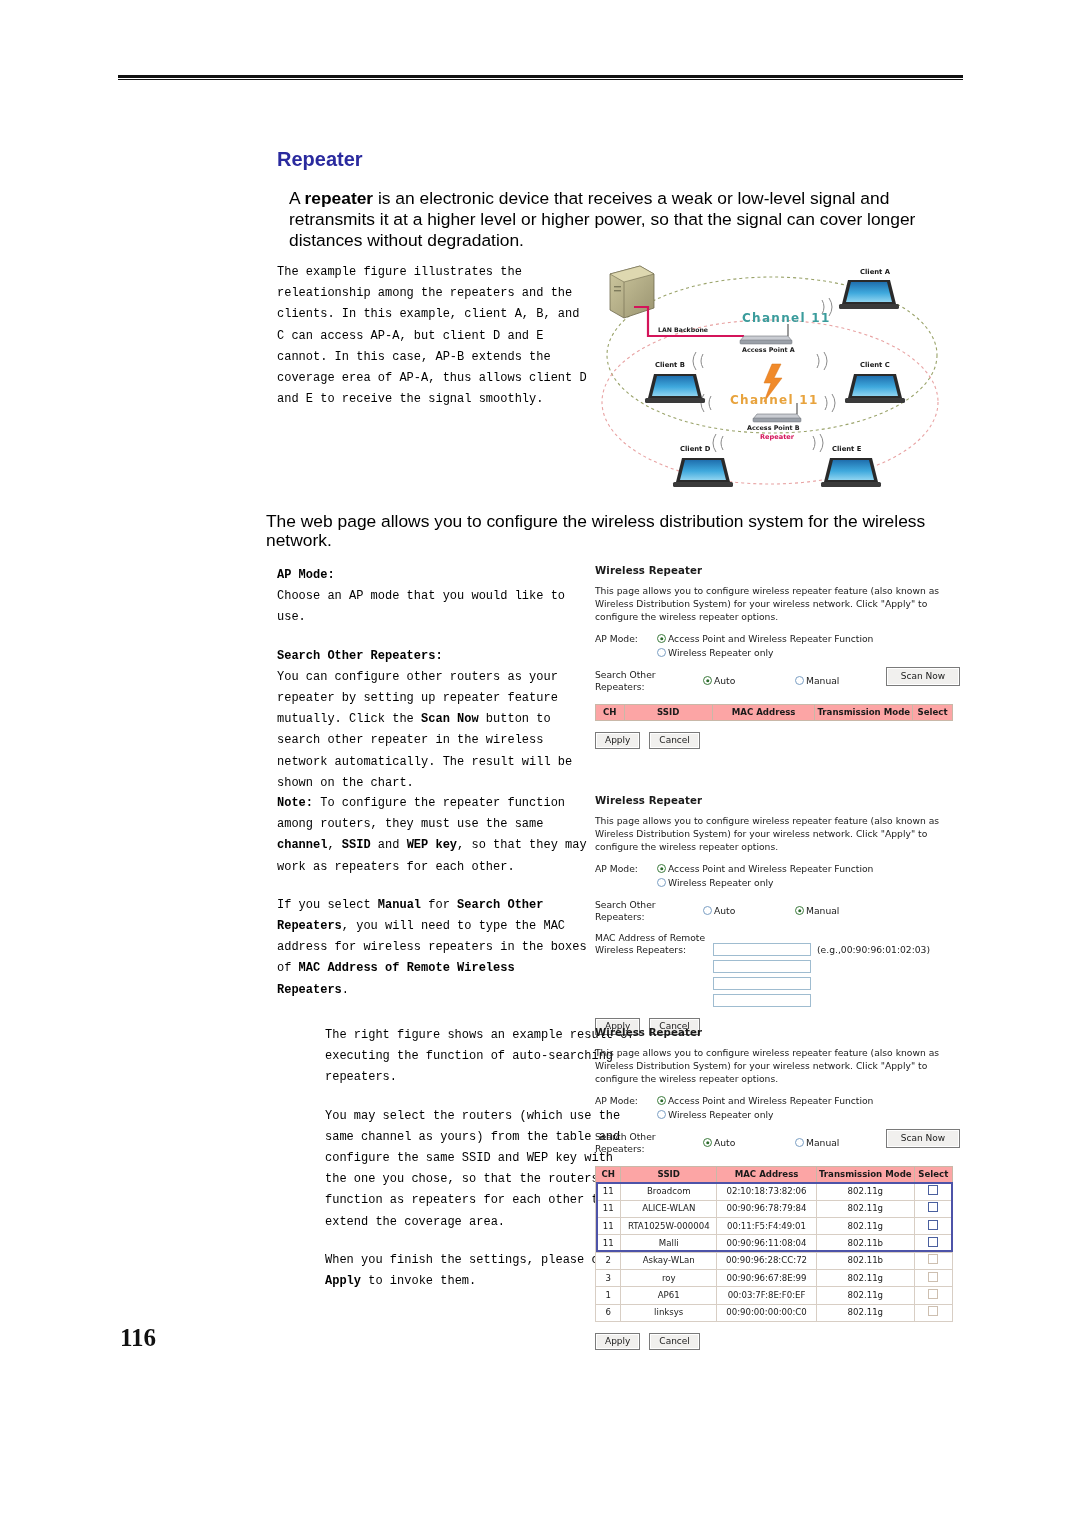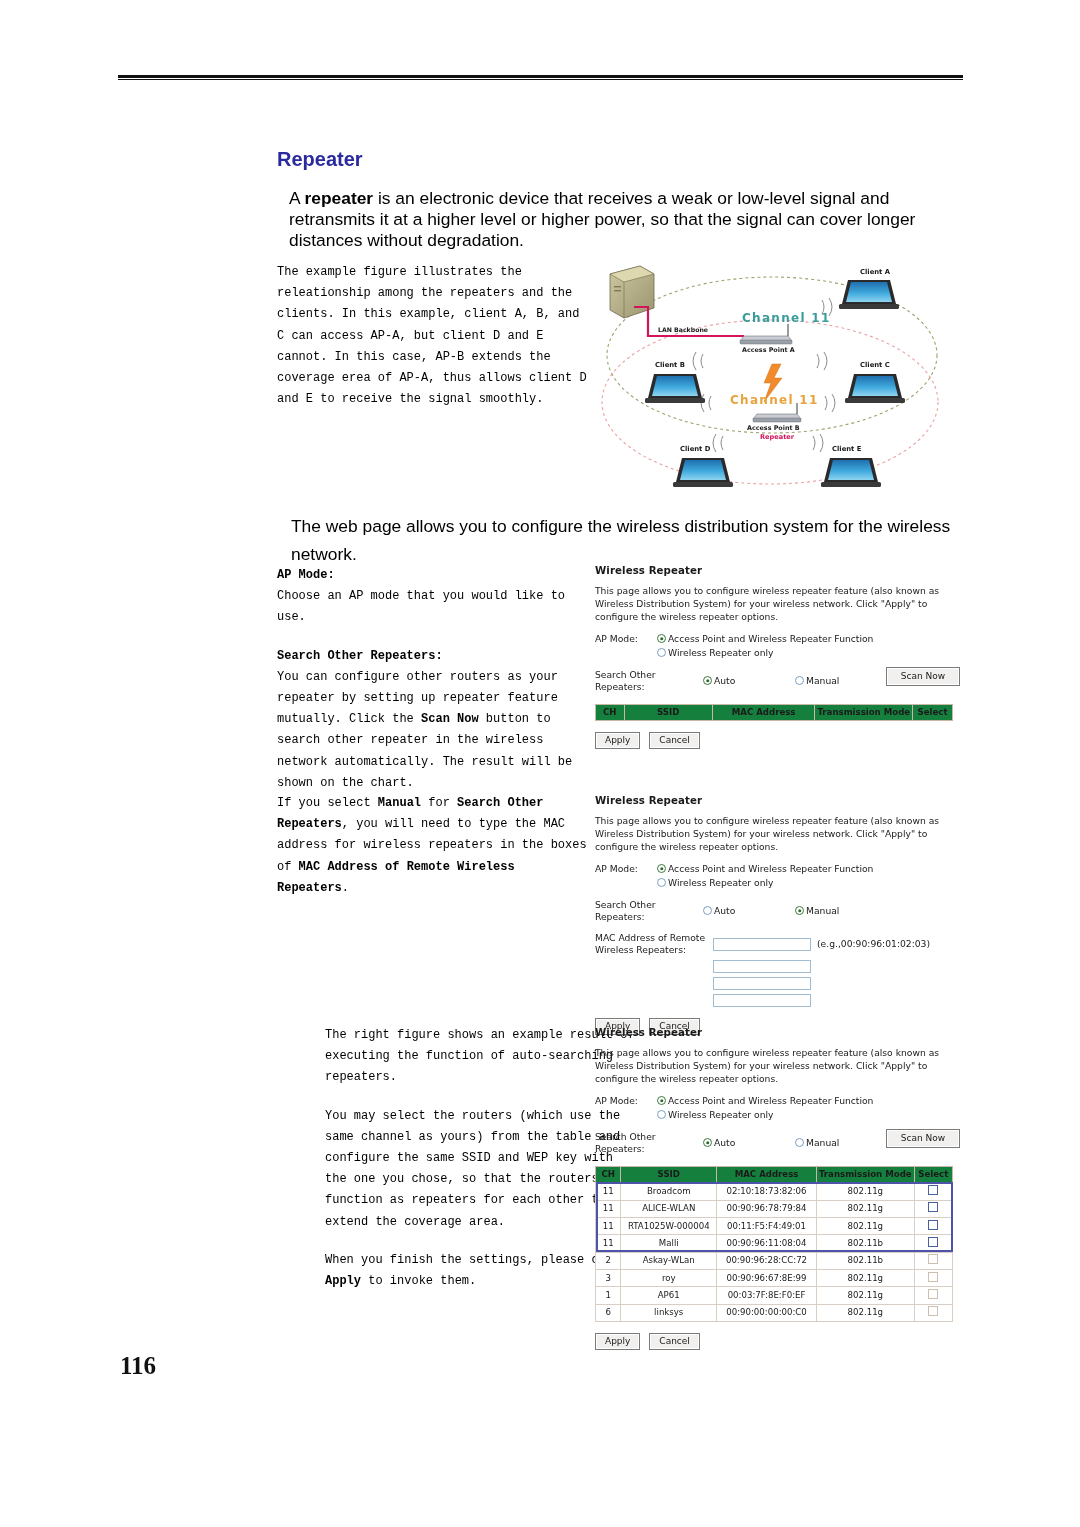--- a/index.html
+++ b/index.html
@@ -52,25 +52,25 @@
     position: absolute;
     left: 289px;
     top: 188px;
     width: 668px;
     font-size: 17.4px;
     line-height: 21.2px;
     text-align: left;
   }
   .webpage-note {
     position: absolute;
-    left: 291px;
+    left: 266px;
     top: 512px;
     width: 668px;
     font-size: 17.4px;
-    line-height: 28px;
+    line-height: 19px;
   }
 
   
   .col-left {
     position: absolute;
     left: 277px;
     width: 310px;
     font-size: 12px;
     line-height: 21.2px;
     font-family: Liberation Mono, monospace;
@@ -188,21 +188,21 @@
     text-align: center;
     padding: 2px 0;
   }
   .btn-row { margin-top: 11px; }
   .btn-row .btn { margin-right: 6px; }
 
   
   .mac-grid { margin-top: 9px; position: relative; }
   .mac-line {
     display: flex;
-    align-items: center;
+    align-items: flex-end;
     margin-bottom: 4px;
   }
   .mac-line .lbl { width: 118px; flex: none; line-height: 1.3; }
   .txtbox {
     width: 98px;
     height: 13px;
     border: 1px solid #9fbcd0;
     background: #ffffff;
     box-sizing: border-box;
   }
@@ -212,21 +212,21 @@
 
   
   table.scan {
     border-collapse: collapse;
     width: 358px;
     margin-top: 11px;
     font-size: 8.6px;
   }
   table.scan th {
     border: 1px solid #c9b8a8;
-    background: #15803d;
+    background: #fca5a5;
     font-weight: bold;
     padding: 2px 2px;
     text-align: center;
     white-space: nowrap;
   }
   table.scan td {
     border: 1px solid #d8cec4;
     padding: 1.5px 2px;
     text-align: center;
     background: #ffffff;
@@ -248,21 +248,21 @@
     position: absolute;
     border: 2px solid #4d53a8;
     pointer-events: none;
     box-sizing: border-box;
   }
 
   
   .page-number {
     position: absolute;
     left: 120px;
-    top: 1352px;
+    top: 1324px;
     font-family: "Liberation Serif", serif;
     font-size: 25px;
     font-weight: bold;
     color: #111;
   }
 </style>
 </head>
 <body>
 
 <div class="page-header">
@@ -394,20 +394,23 @@
     <span>Choose an AP mode that you would like to use.</span>
   </p>
   <p>
     <span class="lead">Search Other Repeaters:</span><br>
     <span>You can configure other routers as your repeater by setting up repeater feature mutually. Click the </span><b>Scan Now</b><span> button to search other repeater in the wireless network automatically. The result will be shown on the chart.</span>
   </p>
 </div>
 
 <div class="col-left blk-note">
   <p>
+    <b>Note:</b><span>  To configure the repeater function among routers, they must use the same </span><b>channel</b><span>, </span><b>SSID</b><span> and </span><b>WEP key</b><span>, so that they may work as repeaters for each other.</span>
+  </p>
+  <p>
     <span>If you select </span><b>Manual</b><span> for </span><b>Search Other Repeaters</b><span>, you will need to type the MAC address for wireless repeaters in the boxes of </span><b>MAC Address of Remote Wireless Repeaters</b><span>.</span>
   </p>
 </div>
 
 <div class="col-left blk-right">
   <p>The right figure shows an example result of executing the function of auto-searching repeaters.</p>
   <p>You may select the routers (which use the same channel as yours) from the table and configure the same SSID and WEP key with the one you chose, so that the routers can function as repeaters for each other to extend the coverage area.</p>
   <p>
     <span>When you finish the settings, please click </span><b>Apply</b><span> to invoke them.</span>
   </p>

